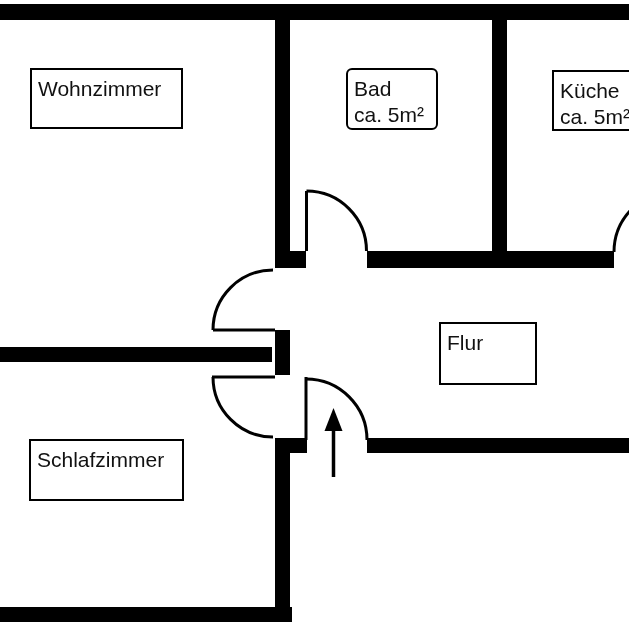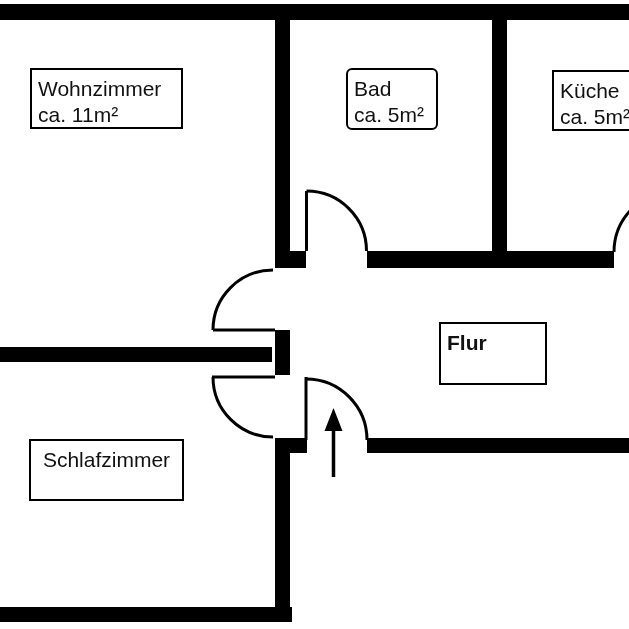--- a/index.html
+++ b/index.html
@@ -98,34 +98,33 @@
     <path class="door-arc" d="M 614 252 A 61 61 0 0 1 675 191"></path>
 
     <g>
       <line class="arrow-shaft" x1="333.5" y1="477" x2="333.5" y2="430"></line>
       <polygon class="arrow-head" points="333.5,408 324.5,431 342.5,431"></polygon>
     </g>
   </svg>
 
   <div class="room-label" style="left:30px; top:68px; width:153px; height:61px;">
     <span class="room-name">Wohnzimmer</span>
-    <span class="room-area">ca. 11m²</span>
   </div>
 
   <div class="room-label" style="left:346px; top:68px; width:92px; height:62px;border-radius:6px;">
     <span class="room-name">Bad</span>
     <span class="room-area">ca. 5m²</span>
   </div>
 
   <div class="room-label" style="left:552px; top:70px; width:92px; height:61px;">
     <span class="room-name">Küche</span>
     <span class="room-area">ca. 5m²</span>
   </div>
 
-  <div class="room-label" style="left:439px; top:322px; width:108px; height:63px;font-weight:bold;">
+  <div class="room-label" style="left:439px; top:322px; width:98px; height:63px;">
     <span class="room-name">Flur</span>
   </div>
 
-  <div class="room-label" style="left:29px; top:439px; width:155px; height:62px;text-align:center;">
+  <div class="room-label" style="left:29px; top:439px; width:155px; height:62px;">
     <span class="room-name">Schlafzimmer</span>
   </div>
 
 </div>
 
 </body></html>

